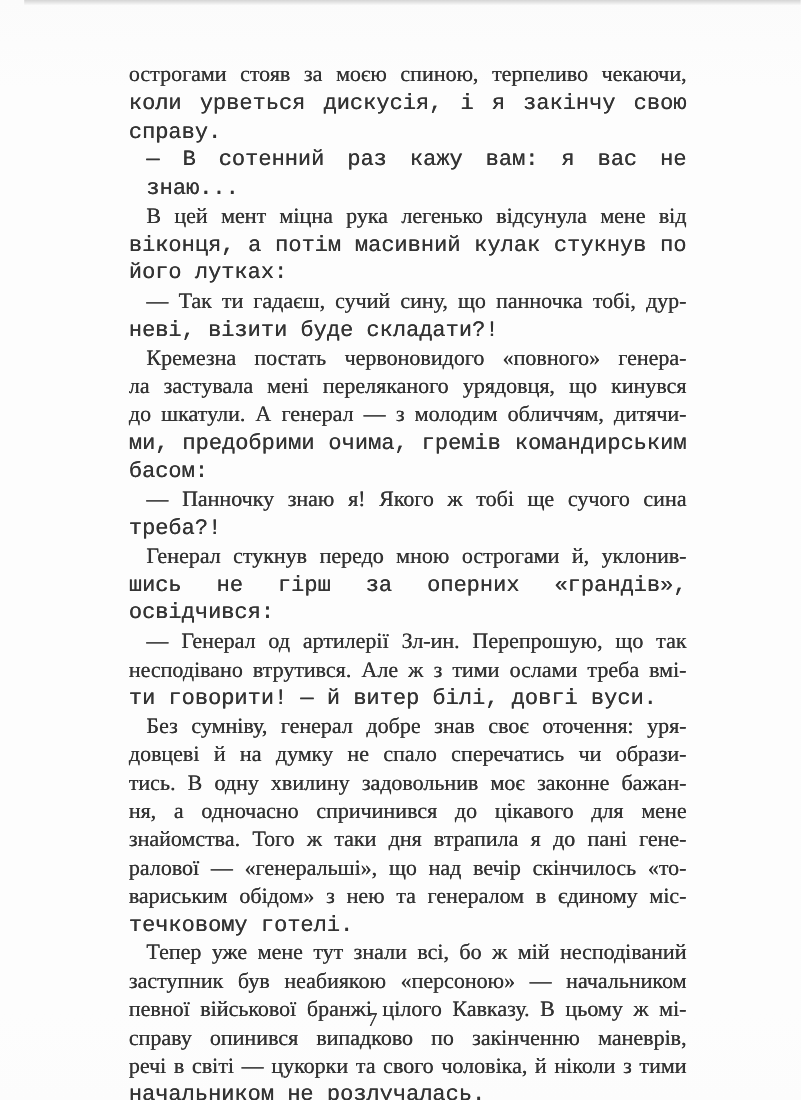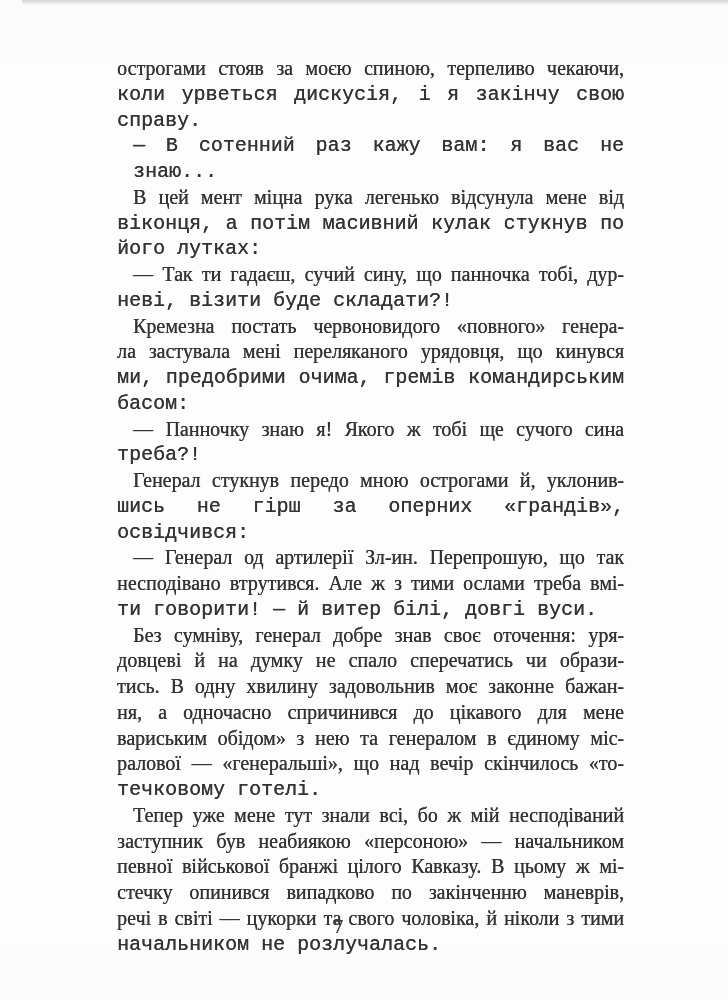--- a/index.html
+++ b/index.html
@@ -72,36 +72,38 @@
   <div class="text-block" style="color: rgb(52, 52, 52); margin-left: 32px;">
       <div class="line">острогами стояв за моєю спиною, терпеливо чекаючи,</div>
       <div class="line last">коли урветься дискусія, і я закінчу свою справу.</div>
       <div class="line indent last">— В сотенний раз кажу вам: я вас не знаю...</div>
       <div class="line indent">В цей мент міцна рука легенько відсунула мене від</div>
       <div class="line last">віконця, а потім масивний кулак стукнув по його лутках:</div>
       <div class="line indent">— Так ти гадаєш, сучий сину, що панночка тобі, дур-</div>
       <div class="line last">неві, візити буде складати?!</div>
       <div class="line indent">Кремезна постать червоновидого «повного» генера-</div>
       <div class="line">ла застувала мені переляканого урядовця, що кинувся</div>
+      <div class="line">до шкатули. А генерал — з молодим обличчям, дитячи-</div>
       <div class="line last">ми, предобрими очима, гремів командирським басом:</div>
       <div class="line indent">— Панночку знаю я! Якого ж тобі ще сучого сина</div>
       <div class="line last">треба?!</div>
       <div class="line indent">Генерал стукнув передо мною острогами й, уклонив-</div>
       <div class="line last">шись не гірш за оперних «грандів», освідчився:</div>
       <div class="line indent">— Генерал од артилерії Зл-ин. Перепрошую, що так</div>
       <div class="line">несподівано втрутився. Але ж з тими ослами треба вмі-</div>
       <div class="line last">ти говорити! — й витер білі, довгі вуси.</div>
       <div class="line indent">Без сумніву, генерал добре знав своє оточення: уря-</div>
       <div class="line">довцеві й на думку не спало сперечатись чи образи-</div>
       <div class="line">тись. В одну хвилину задовольнив моє законне бажан-</div>
       <div class="line">ня, а одночасно спричинився до цікавого для мене</div>
+      <div class="line">знайомства. Того ж таки дня втрапила я до пані гене-</div>
+      <div class="line">ралової — «генеральші», що над вечір скінчилось «то-</div>
       <div class="line">вариським обідом» з нею та генералом в єдиному міс-</div>
-      <div class="line">ралової — «генеральші», що над вечір скінчилось «то-</div>
       <div class="line last">течковому готелі.</div>
       <div class="line indent">Тепер уже мене тут знали всі, бо ж мій несподіваний</div>
       <div class="line">заступник був неабиякою «персоною» — начальником</div>
       <div class="line">певної військової бранжі цілого Кавказу. В цьому ж мі-</div>
-      <div class="line">стечку опинився випадково по закінченню маневрів,</div>
+      <div class="line">справу опинився випадково по закінченню маневрів,</div>
       <div class="line">речі в світі — цукорки та свого чоловіка, й ніколи з тими</div>
       <div class="line last">начальником не розлучалась.</div>
     </div>
   <div class="page-number">7</div>
 </div>
 
 </body></html>

